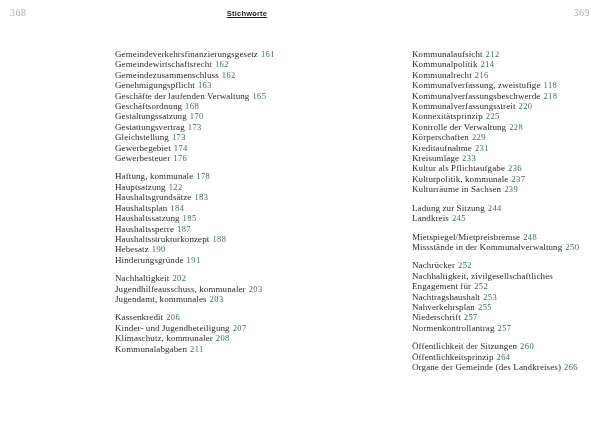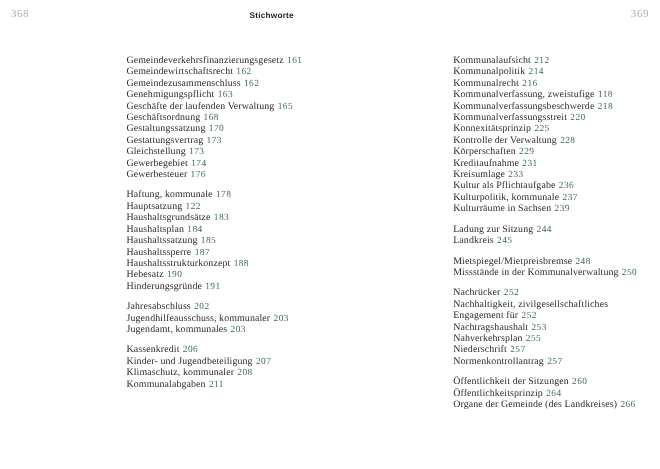--- a/index.html
+++ b/index.html
@@ -27,20 +27,21 @@
   .running-header {
     position: absolute;
     top: 9px;
     left: 247px;
     transform: translateX(-50%);
     font-family: "Liberation Sans", sans-serif;
     font-weight: bold;
     font-size: 7.5px;
     letter-spacing: 0.2px;
     color: var(--header-color, #1f1d1b);
+    text-decoration: underline;
   }
   .column {
     position: absolute;
     top: 49px;
   }
   .column.left  { left: 83px;  width: 218px; }
   .column.right { left: 380px; width: 204px; }
   .group {
     margin-bottom: 8px;
   }
@@ -87,21 +88,21 @@
         <div class="entry"><span class="term">Hauptsatzung</span><span class="ref">122</span></div>
         <div class="entry"><span class="term">Haushaltsgrundsätze</span><span class="ref">183</span></div>
         <div class="entry"><span class="term">Haushaltsplan</span><span class="ref">184</span></div>
         <div class="entry"><span class="term">Haushaltssatzung</span><span class="ref">185</span></div>
         <div class="entry"><span class="term">Haushaltssperre</span><span class="ref">187</span></div>
         <div class="entry"><span class="term">Haushaltsstrukturkonzept</span><span class="ref">188</span></div>
         <div class="entry"><span class="term">Hebesatz</span><span class="ref">190</span></div>
         <div class="entry"><span class="term">Hinderungsgründe</span><span class="ref">191</span></div>
       </div>
       <div class="group">
-        <div class="entry"><span class="term">Jahresabschluss</span><span class="ref">202</span></div>
+        <div class="entry"><span class="term">Nachhaltigkeit</span><span class="ref">202</span></div>
         <div class="entry"><span class="term">Jugendhilfeausschuss, kommunaler</span><span class="ref">203</span></div>
         <div class="entry"><span class="term">Jugendamt, kommunales</span><span class="ref">203</span></div>
       </div>
       <div class="group">
         <div class="entry"><span class="term">Kassenkredit</span><span class="ref">206</span></div>
         <div class="entry"><span class="term">Kinder- und Jugendbeteiligung</span><span class="ref">207</span></div>
         <div class="entry"><span class="term">Klimaschutz, kommunaler</span><span class="ref">208</span></div>
         <div class="entry"><span class="term">Kommunalabgaben</span><span class="ref">211</span></div>
       </div>
     </div>

